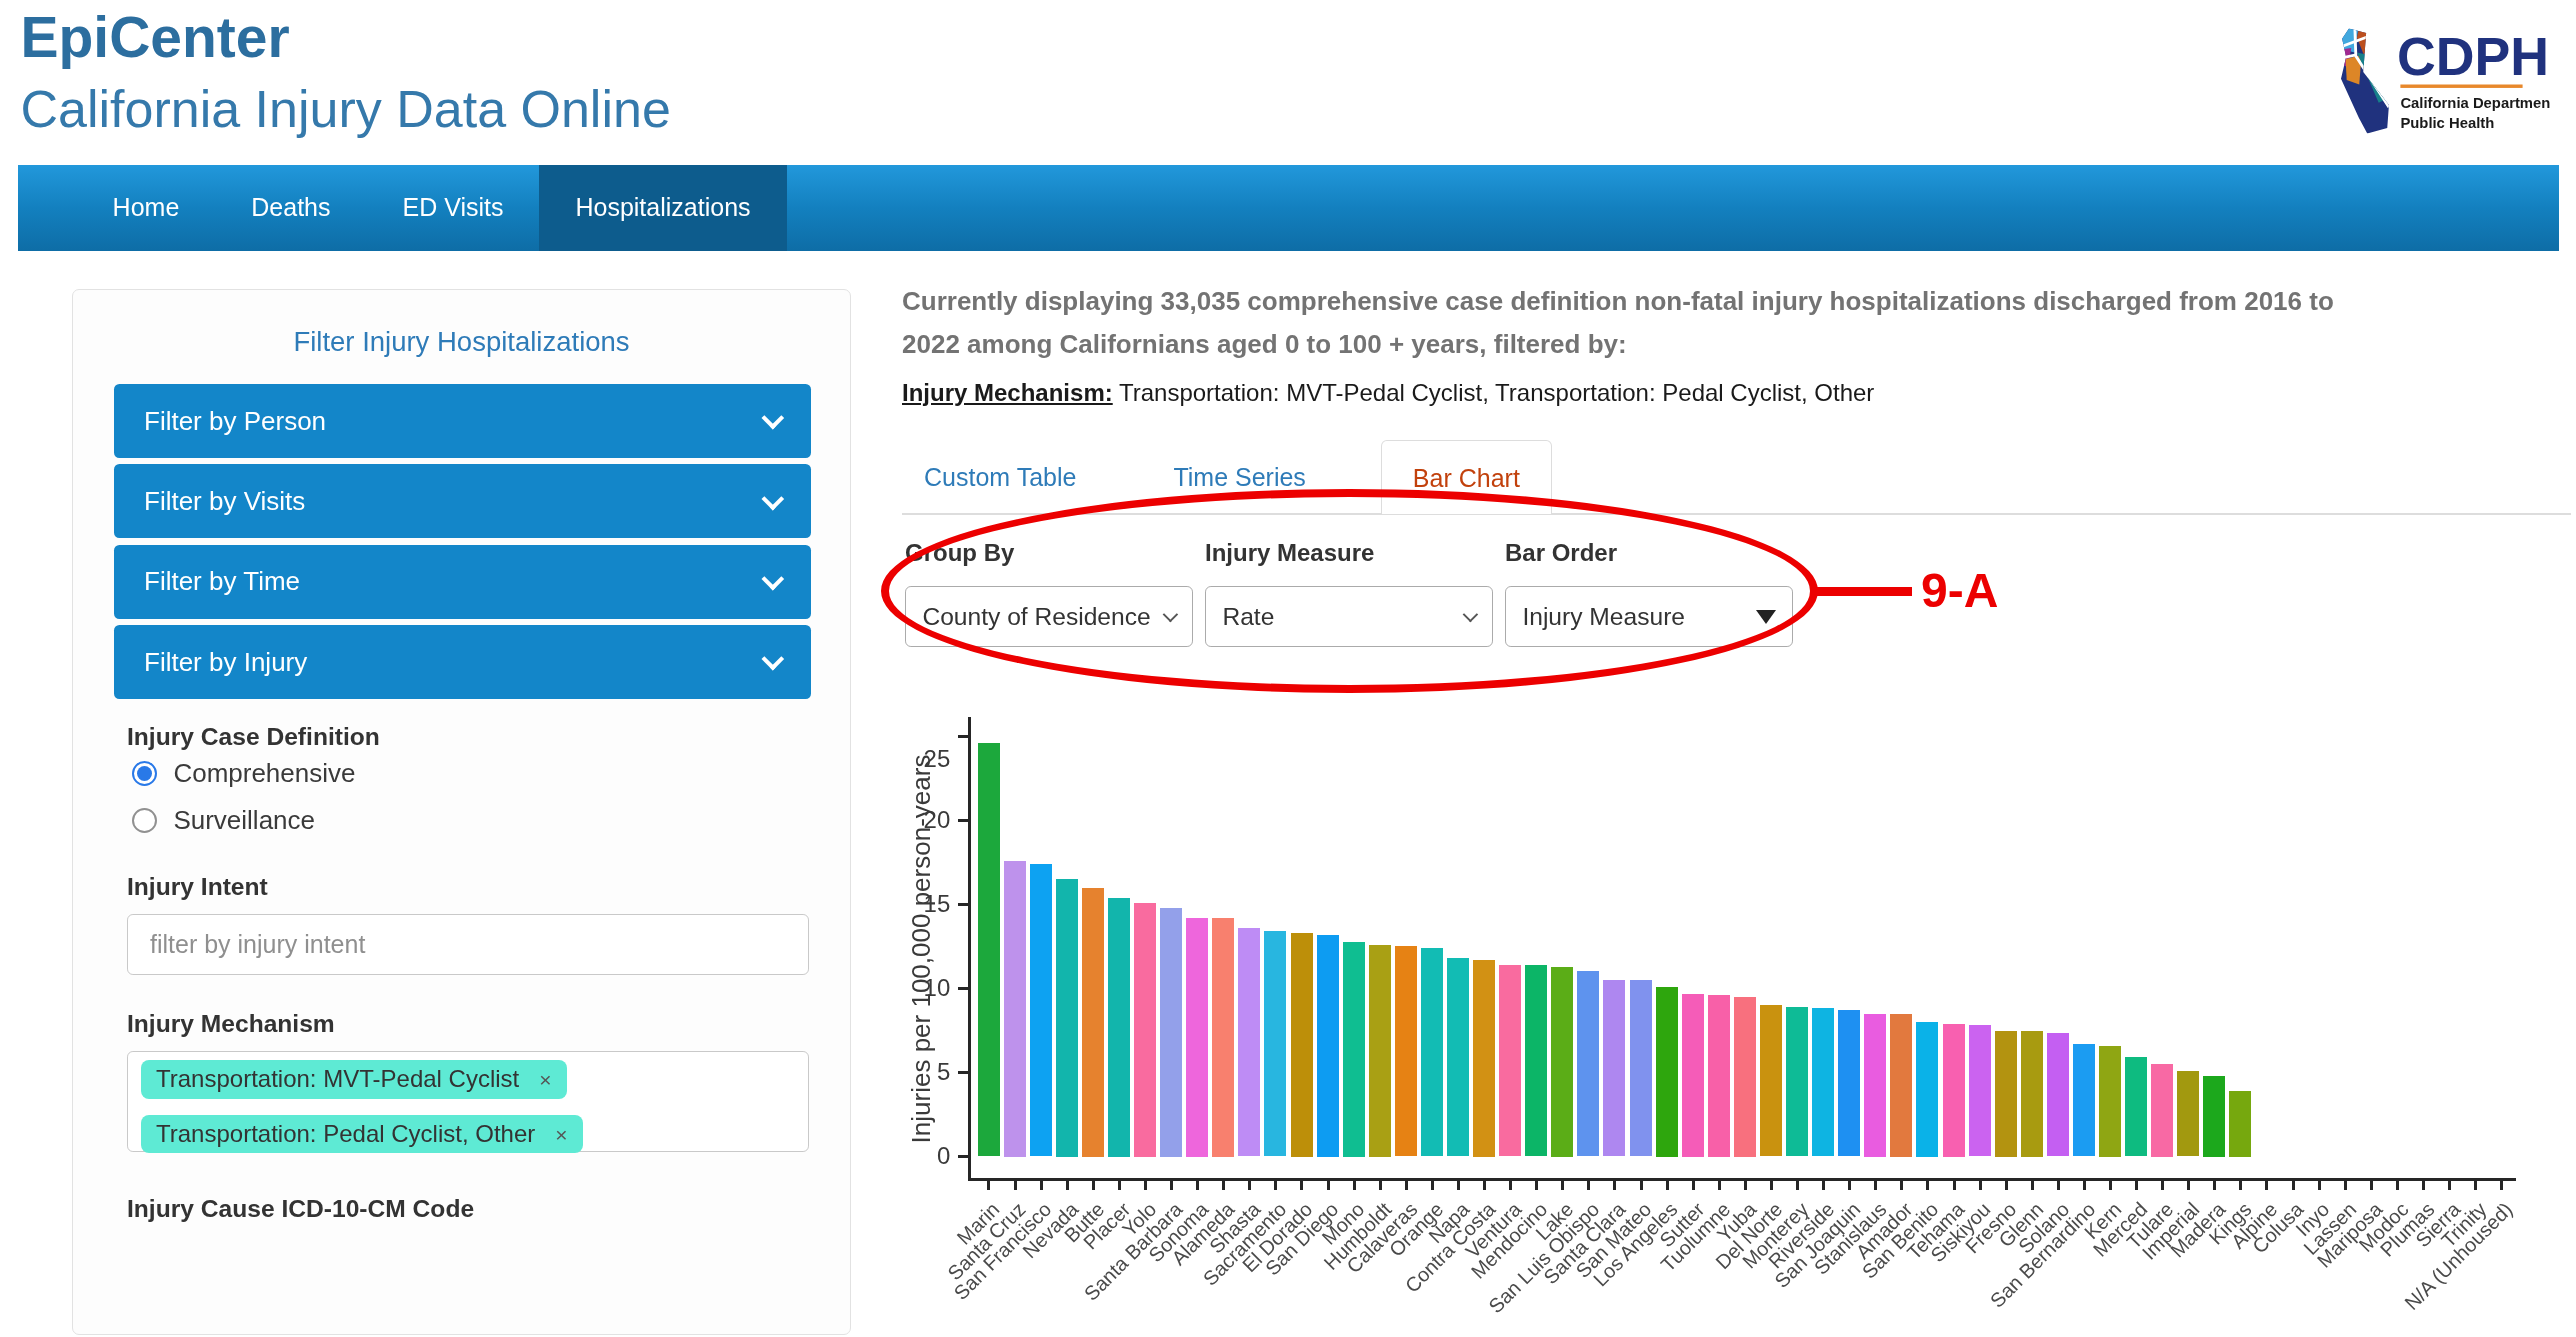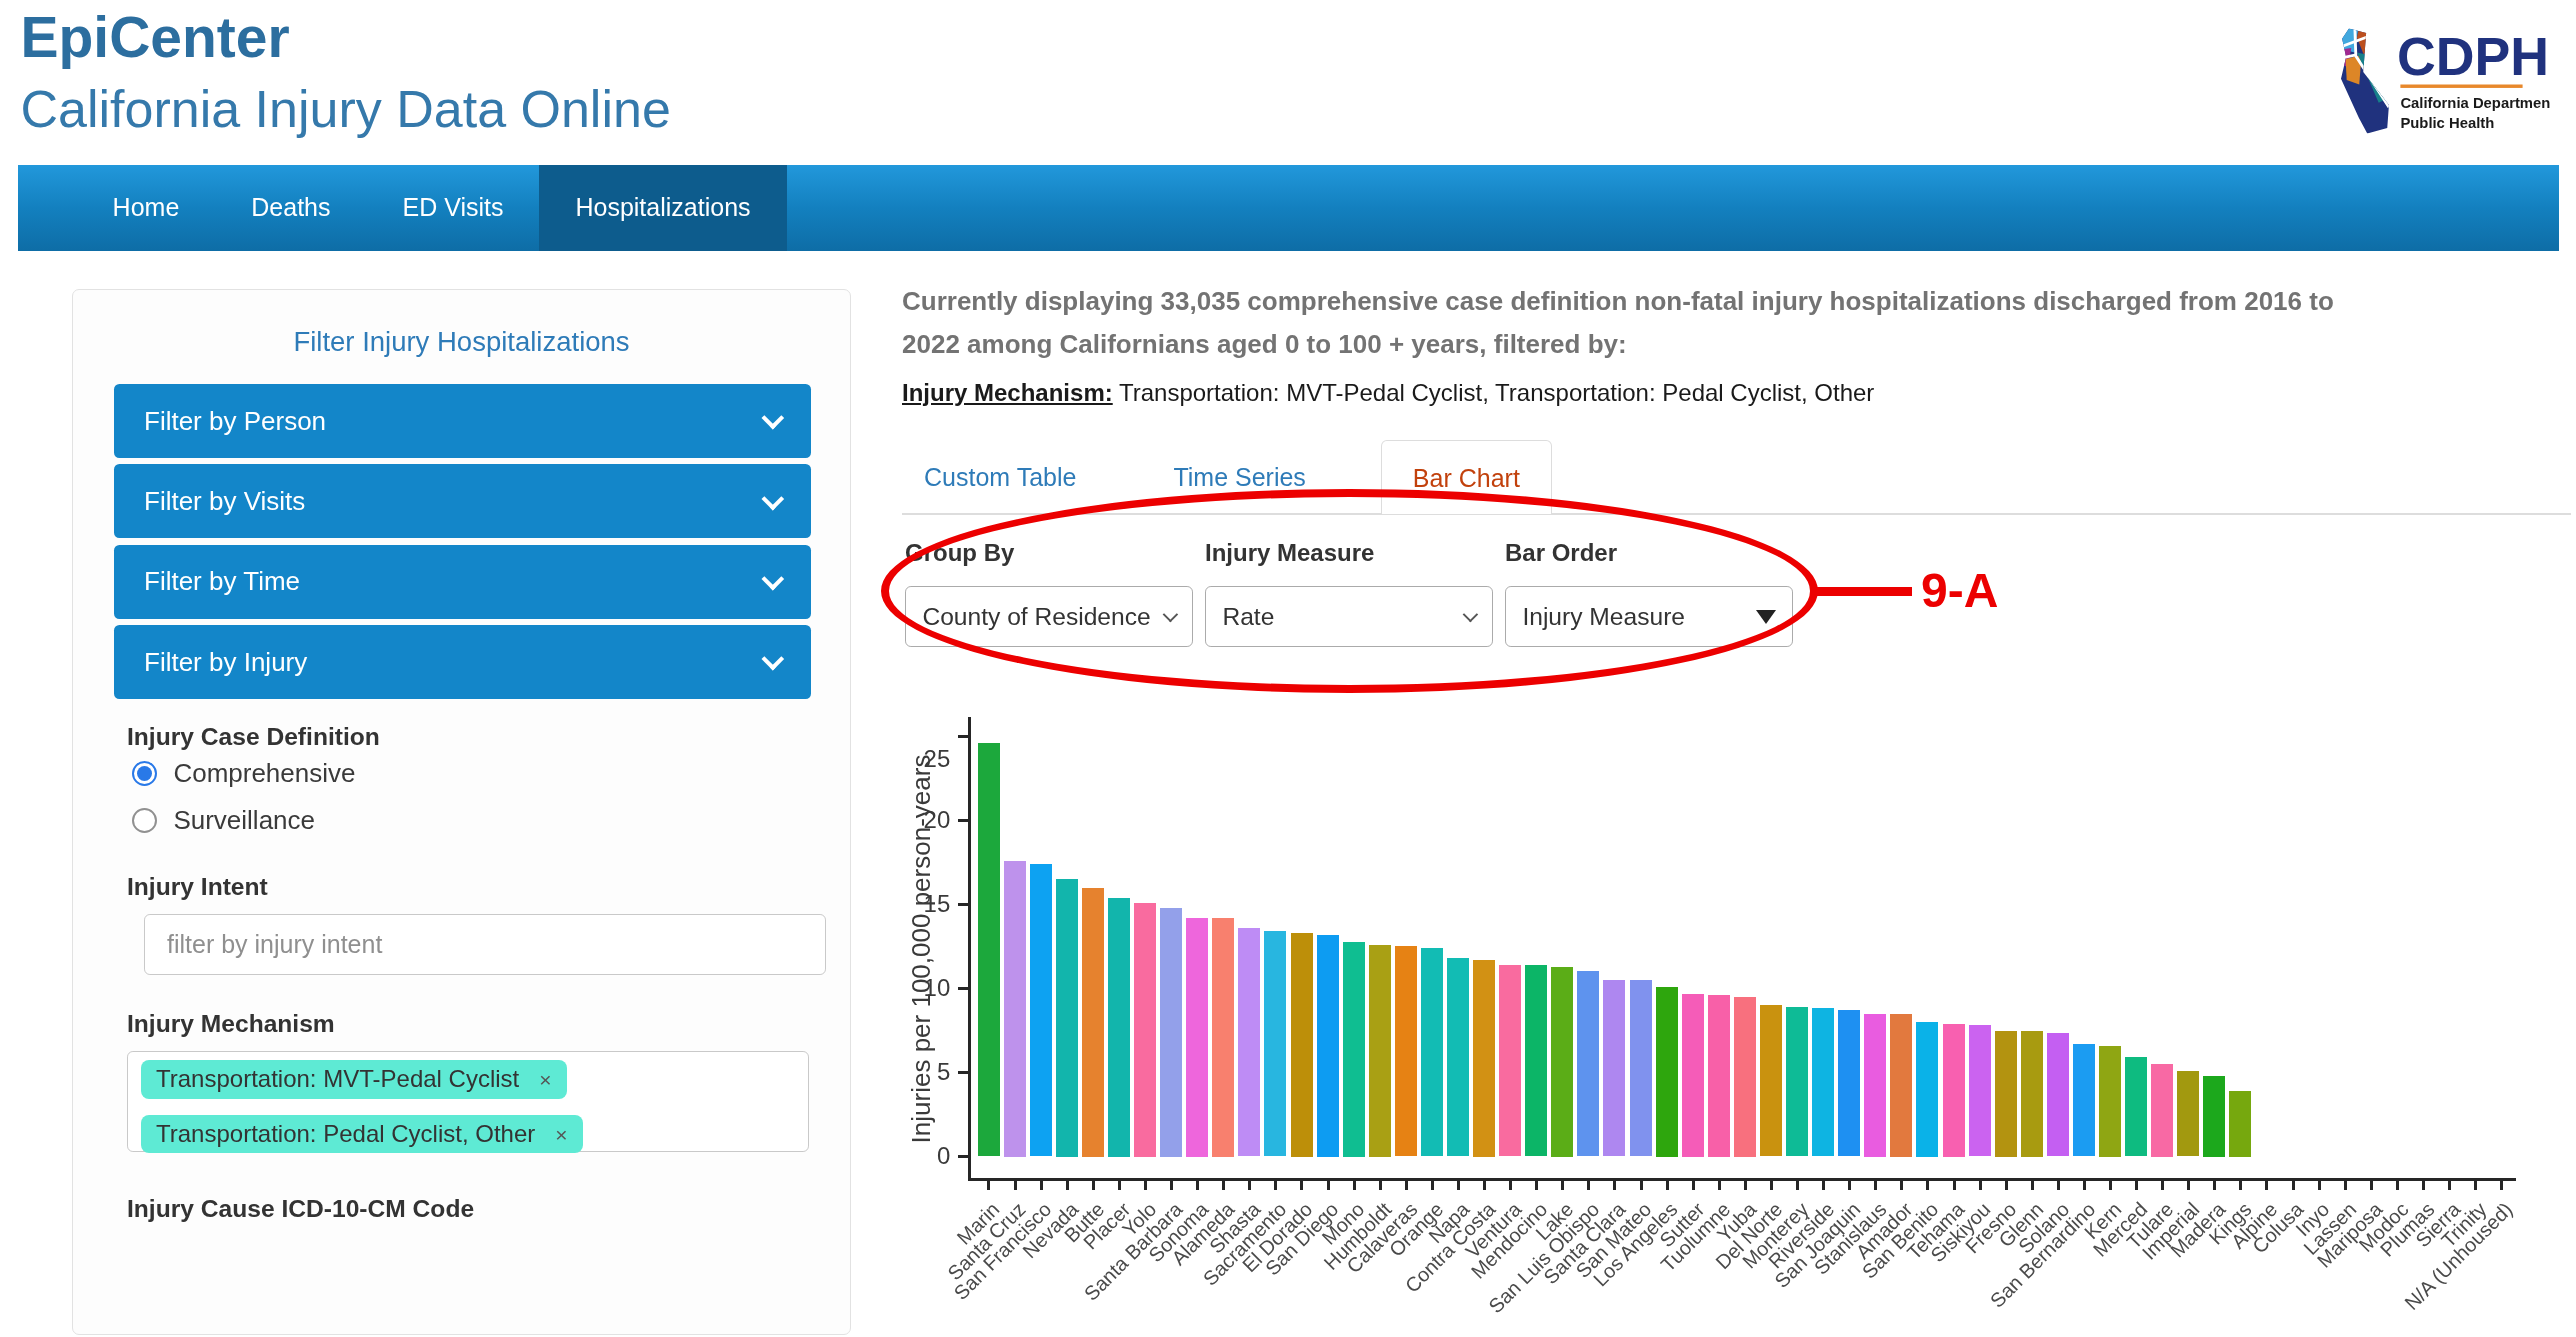--- a/index.html
+++ b/index.html
@@ -32,21 +32,21 @@
   .chev{width:11.7px;height:11.7px;border-right:4.1px solid #fff;border-bottom:4.1px solid #fff;
         transform:rotate(45deg);margin-top:-5.9px;flex:0 0 auto;}
   .section-label{position:absolute;left:54px;font-size:24.6px;font-weight:bold;color:#333;}
   #radio-group{position:absolute;left:59px;top:468px;width:644px;}
   .radio-row{display:flex;align-items:center;margin-bottom:16.4px;cursor:pointer;}
   .radio{width:21px;height:21px;border-radius:50%;border:2.3px solid #919191;
          display:inline-block;position:relative;background:#fff;flex:0 0 auto;}
   .radio.sel{border-color:#2979E8;}
   .radio.sel::after{content:"";position:absolute;inset:2.9px;border-radius:50%;background:#2979E8;}
   .radio-label{font-size:26px;color:#3a3a3a;margin-left:16.4px;}
-  .filter-input{position:absolute;left:71px;width:682px;height:61px;border:1.8px solid #C9C9C9;
+  .filter-input{position:absolute;left:54px;width:682px;height:61px;border:1.8px solid #C9C9C9;
          border-radius:5.9px;font-size:25px;color:#333;padding:0 22px;box-sizing:border-box;
          font-family:"Liberation Sans",sans-serif;background:#fff;outline:none;}
   .filter-input::placeholder{color:#8F8F8F;}
   #mech-box{position:absolute;left:54px;top:761px;width:682px;height:101px;border:1.8px solid #C9C9C9;
          border-radius:5.9px;box-sizing:border-box;padding:8.2px 13px;background:#fff;}
   .tag{display:table;background:#5eead4;border-radius:8px;padding:5.3px 15px;margin-bottom:16px;}
   .tag-label{font-size:24px;color:#333;}
   .tag-x{font-size:21px;color:#555;margin-left:20px;cursor:pointer;}
 
   

